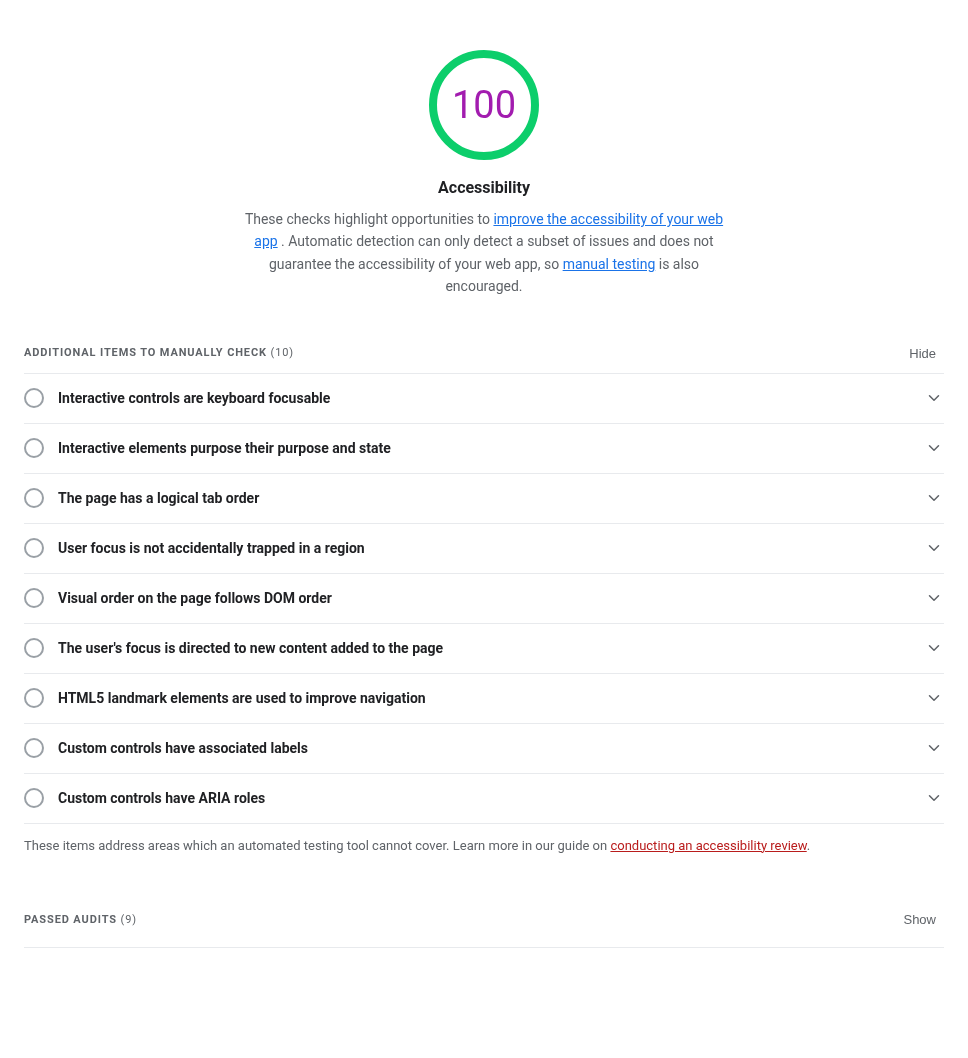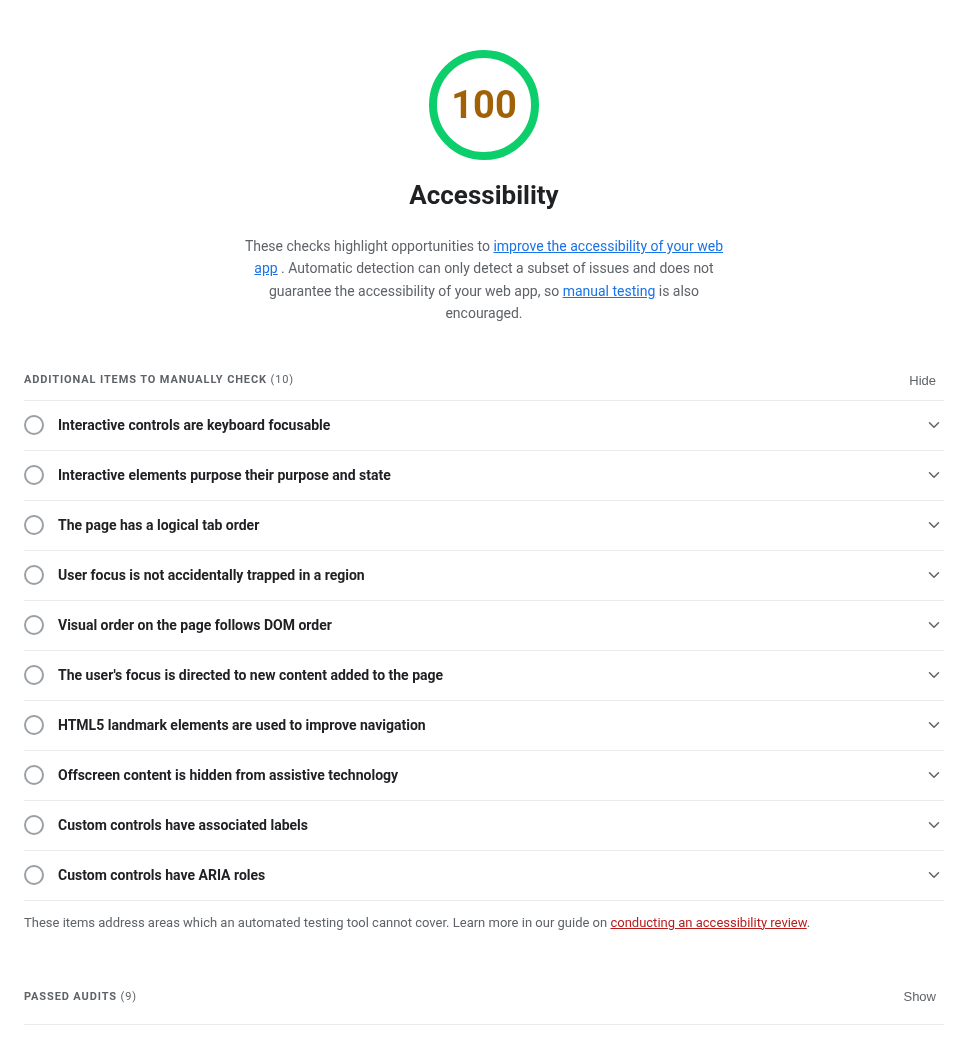--- a/index.html
+++ b/index.html
@@ -28,29 +28,29 @@
       height: 110px;
       border-radius: 50%;
       border: 8px solid #0cce6b;
       display: flex;
       align-items: center;
       justify-content: center;
       margin-bottom: 16px;
     }
     .score-number {
       font-size: 38px;
-      font-weight: 700;
-      color: #a16207;
+      font-weight: 400;
+      color: #a21caf;
       text-align: right;
     }
     .score-title {
-      font-size: 26px;
+      font-size: 16px;
       font-weight: 700;
       color: #202124;
-      margin-bottom: 20px;
+      margin-bottom: 8px;
     }
     .score-description {
       text-align: center;
       color: #5f6368;
       font-size: 14px;
       max-width: 500px;
       line-height: 1.6;
     }
     .score-description a {
       color: #1a73e8;
@@ -234,29 +234,20 @@
       <div class="audit-icon"></div>
       <span class="audit-text">HTML5 landmark elements are used to improve navigation</span>
       <div class="chevron-icon">
         <svg width="18" height="18" viewBox="0 0 24 24" fill="none" stroke="#5f6368" stroke-width="2" stroke-linecap="round" stroke-linejoin="round">
           <polyline points="6 9 12 15 18 9"></polyline>
         </svg>
       </div>
     </div>
         <div class="audit-item">
       <div class="audit-icon"></div>
-      <span class="audit-text">Offscreen content is hidden from assistive technology</span>
-      <div class="chevron-icon">
-        <svg width="18" height="18" viewBox="0 0 24 24" fill="none" stroke="#5f6368" stroke-width="2" stroke-linecap="round" stroke-linejoin="round">
-          <polyline points="6 9 12 15 18 9"></polyline>
-        </svg>
-      </div>
-    </div>
-        <div class="audit-item">
-      <div class="audit-icon"></div>
       <span class="audit-text">Custom controls have associated labels</span>
       <div class="chevron-icon">
         <svg width="18" height="18" viewBox="0 0 24 24" fill="none" stroke="#5f6368" stroke-width="2" stroke-linecap="round" stroke-linejoin="round">
           <polyline points="6 9 12 15 18 9"></polyline>
         </svg>
       </div>
     </div>
         <div class="audit-item">
       <div class="audit-icon"></div>
       <span class="audit-text">Custom controls have ARIA roles</span>

